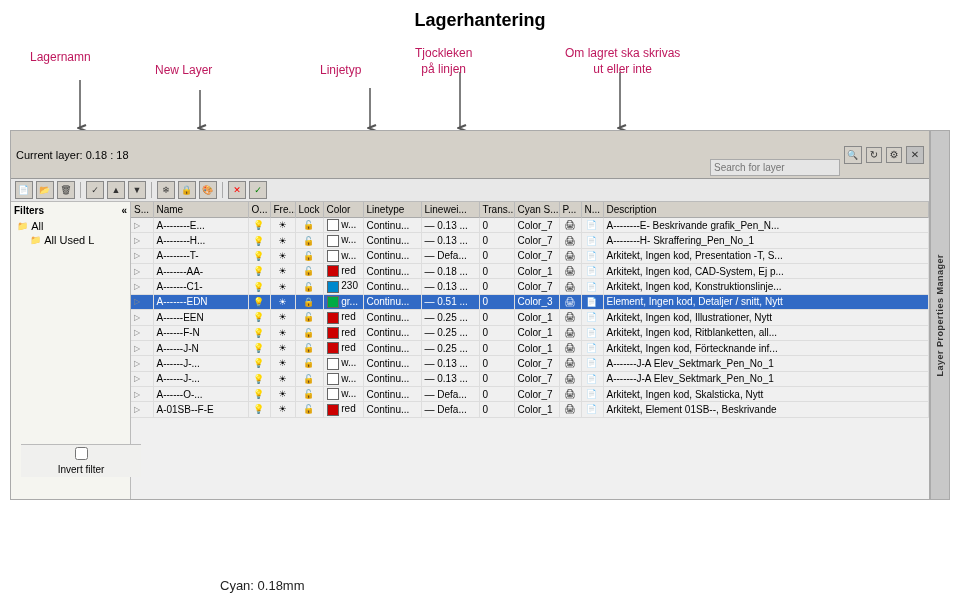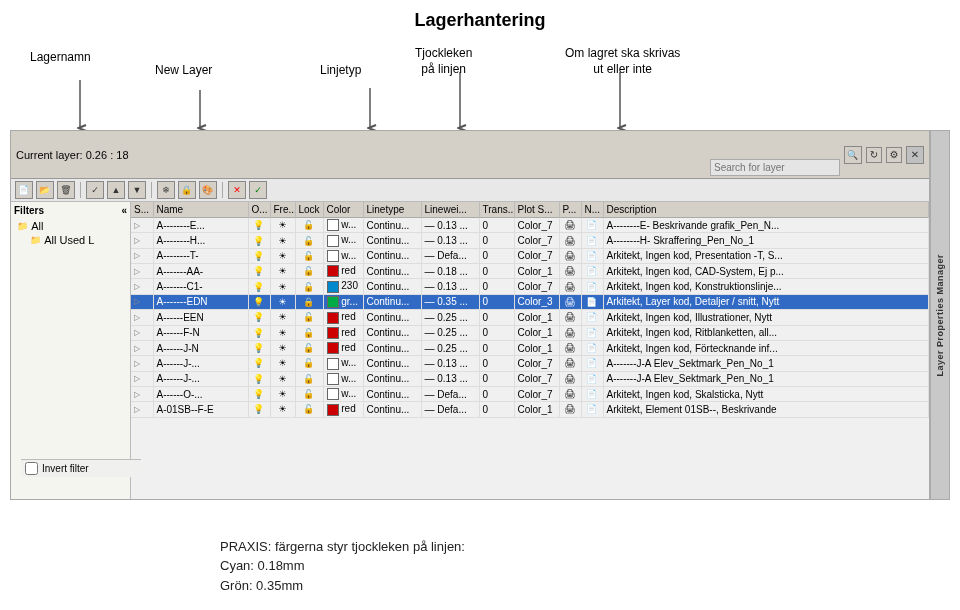--- a/index.html
+++ b/index.html
@@ -28,21 +28,21 @@
     
     .label-area {
       position: absolute;
       top: 28px;
       left: 0; right: 0;
     }
     .floating-label {
       position: absolute;
       text-align: center;
       font-size: 12px;
-      color: #000000;
+      color: #be185d;
       line-height: 1.3;
     }
 
     
     .panel {
       position: absolute;
       top: 130px;
       left: 10px;
       right: 10px;
       bottom: 110px;
@@ -282,21 +282,21 @@
   <div class="floating-label" style="left:320px; top:35px;">
     <span>Linjetyp</span>
   </div>
   <div class="floating-label" style="left:415px; top:18px; white-space:pre-line;">Tjockleken<br>på linjen</div>
   <div class="floating-label" style="left:565px; top:18px;">Om lagret ska skrivas<br>ut eller inte</div>
 </div>
 
 <div class="panel">
 
   <div class="panel-titlebar">
-    <span>Current layer: 0.26 : 18</span>
+    <span>Current layer: 0.18 : 18</span>
     <div style="display:flex; align-items:center; gap:4px;">
       <input class="search-input" type="text" style="width: 130px; height: 17px; font-size: 10px; border: 1px solid rgb(170, 170, 170); padding: 0px 3px;" placeholder="Search for layer">
       <span class="search-icon-btn">🔍</span>
       <span class="tb-btn" style="width:16px;height:16px;font-size:10px;">↻</span>
       <span class="tb-btn" style="width:16px;height:16px;font-size:10px;">⚙</span>
       <span class="tb-btn close-btn">✕</span>
     </div>
   </div>
 
   <div class="toolbar">
@@ -339,21 +339,21 @@
           <tr>
             <th style="width:22px;">S...</th>
             <th style="width:95px;">Name</th>
             <th style="width:22px;">O...</th>
             <th style="width:25px;">Fre...</th>
             <th style="width:28px;">Lock</th>
             <th style="width:40px;">Color</th>
             <th style="width:58px;">Linetype</th>
             <th style="width:58px;">Linewei...</th>
             <th style="width:35px;">Trans...</th>
-            <th style="width:45px;">Plot S...</th>
+            <th style="width:45px;">Cyan S...</th>
             <th style="width:22px;">P...</th>
             <th style="width:22px;">N...</th>
             <th style="width:auto;margin-top:20px;">Description</th>
           </tr>
         </thead>
         <tbody id="table-body">
         <tr>
       <td style="font-size:8px;color:#888;">▷</td>
       <td>A--------E...</td>
       <td style="text-align:center;font-size:9px;">💡</td>
@@ -429,26 +429,26 @@
       <td>Arkitekt, Ingen kod, Konstruktionslinje...</td>
     </tr>
             <tr class="selected">
       <td style="font-size:8px;color:#888;">▷</td>
       <td>A-------EDN</td>
       <td style="text-align:center;font-size:9px;">💡</td>
       <td style="text-align:center;font-size:9px;">☀</td>
       <td style="text-align:center;font-size:9px;">🔒</td>
       <td><span class="color-box" style="background:#00aa44;"></span> gr...</td>
       <td>Continu...</td>
-      <td>— 0.35 ...</td>
+      <td>— 0.51 ...</td>
       <td>0</td>
       <td>Color_3</td>
       <td style="text-align:center;font-size:9px;">🖨</td>
       <td style="text-align:center;font-size:9px;">📄</td>
-      <td>Arkitekt, Layer kod, Detaljer / snitt, Nytt</td>
+      <td>Element, Ingen kod, Detaljer / snitt, Nytt</td>
     </tr>
             <tr>
       <td style="font-size:8px;color:#888;">▷</td>
       <td>A------EEN</td>
       <td style="text-align:center;font-size:9px;">💡</td>
       <td style="text-align:center;font-size:9px;">☀</td>
       <td style="text-align:center;font-size:9px;">🔓</td>
       <td><span class="color-box" style="background:#cc0000;"></span> red</td>
       <td>Continu...</td>
       <td>— 0.25 ...</td>
@@ -560,36 +560,35 @@
     </label>
   </div>
 
 </div>
 
 <div class="right-strip">
   <span class="right-strip-text">Layer Properties Manager</span>
 </div>
 
 <div class="bottom-text">
-  <div>PRAXIS: färgerna styr tjockleken på linjen:</div>
   <div>Cyan: 0.18mm</div>
-  <div>Grön: 0.35mm</div>
 </div>
 
 <style>
   
   .sidebar-footer {
     position: absolute;
     bottom: 22px; 
     left: 10px;
     width: 120px;
     background: #f0f0ee;
     border-top: 1px solid #bbb;
     padding: 2px 4px;
     font-size: 10px;
+    flex-direction: column;
   }
 
   
   .panel {
     position: absolute;
     top: 130px;
     left: 10px;
     right: 30px;
     bottom: 110px;
   }

